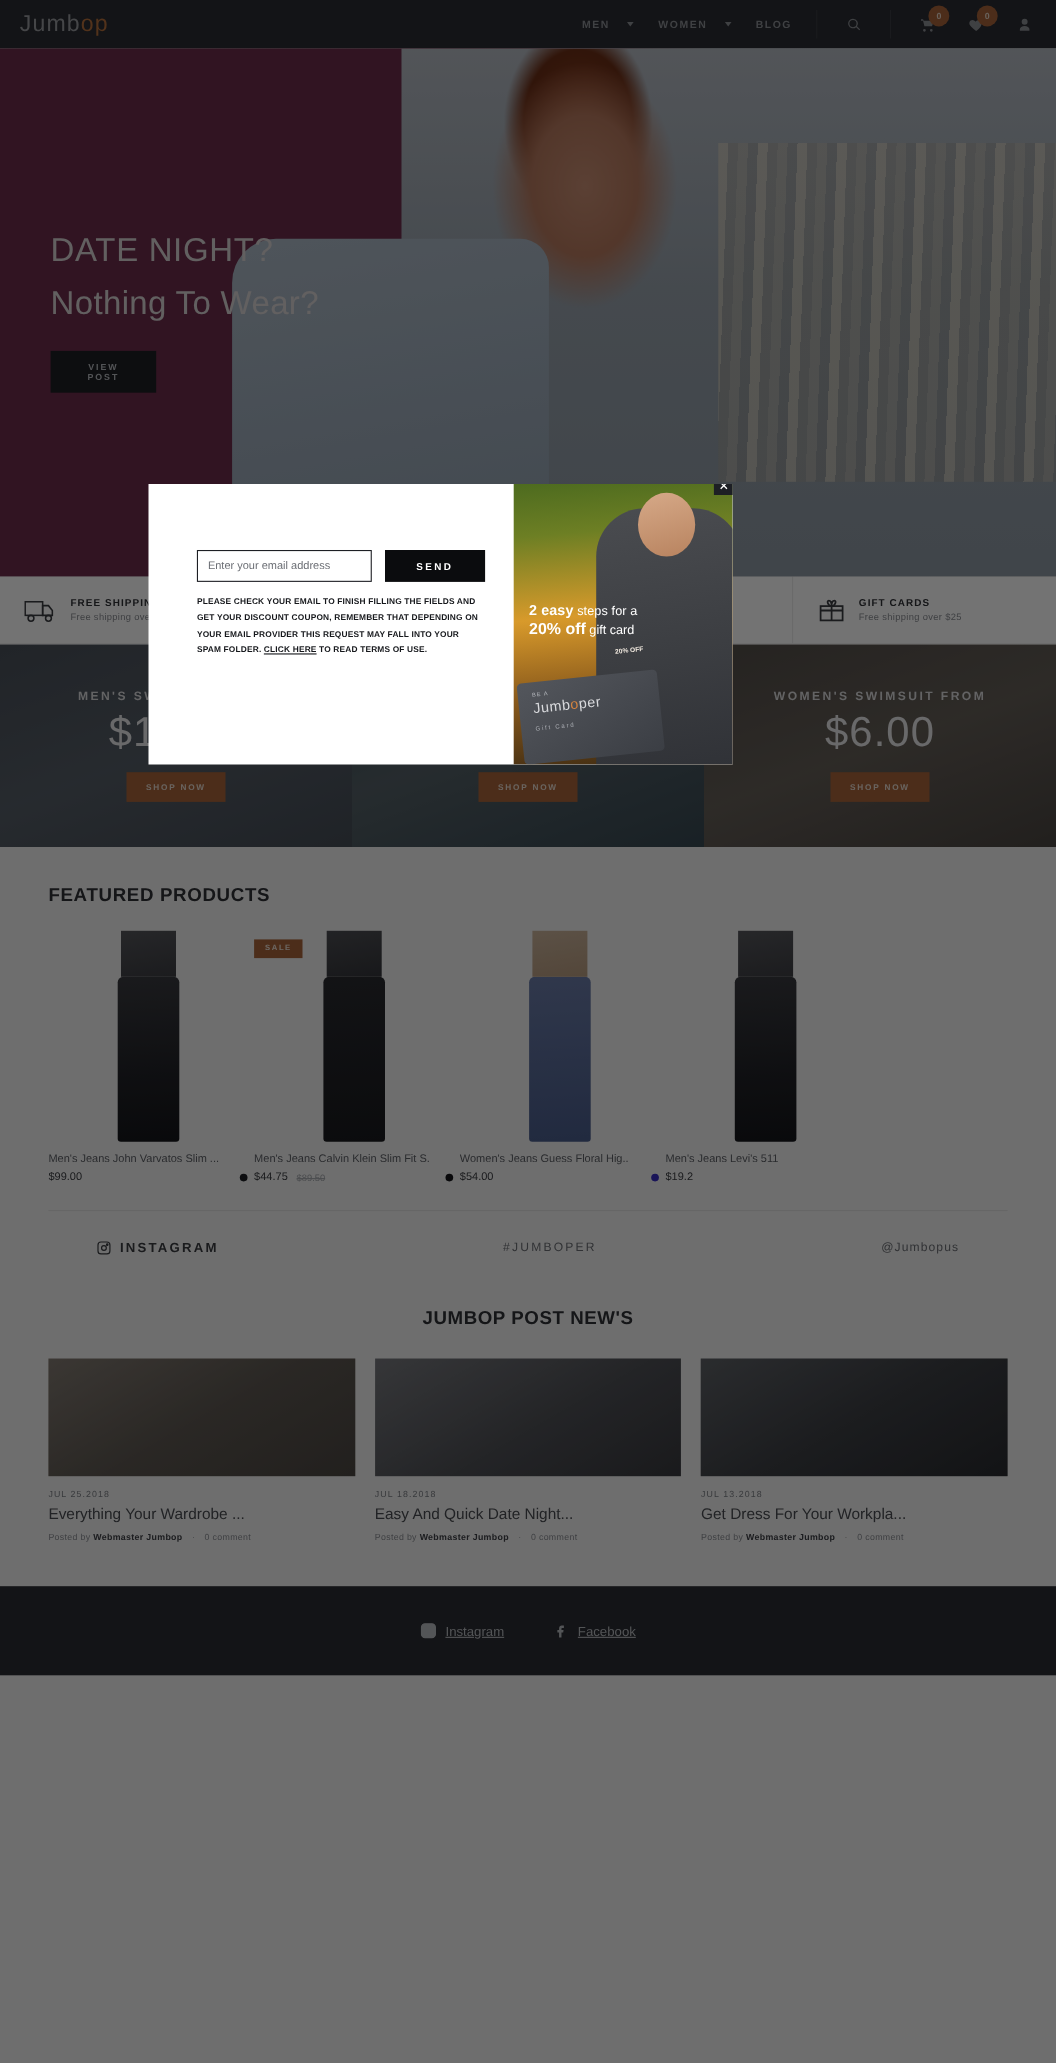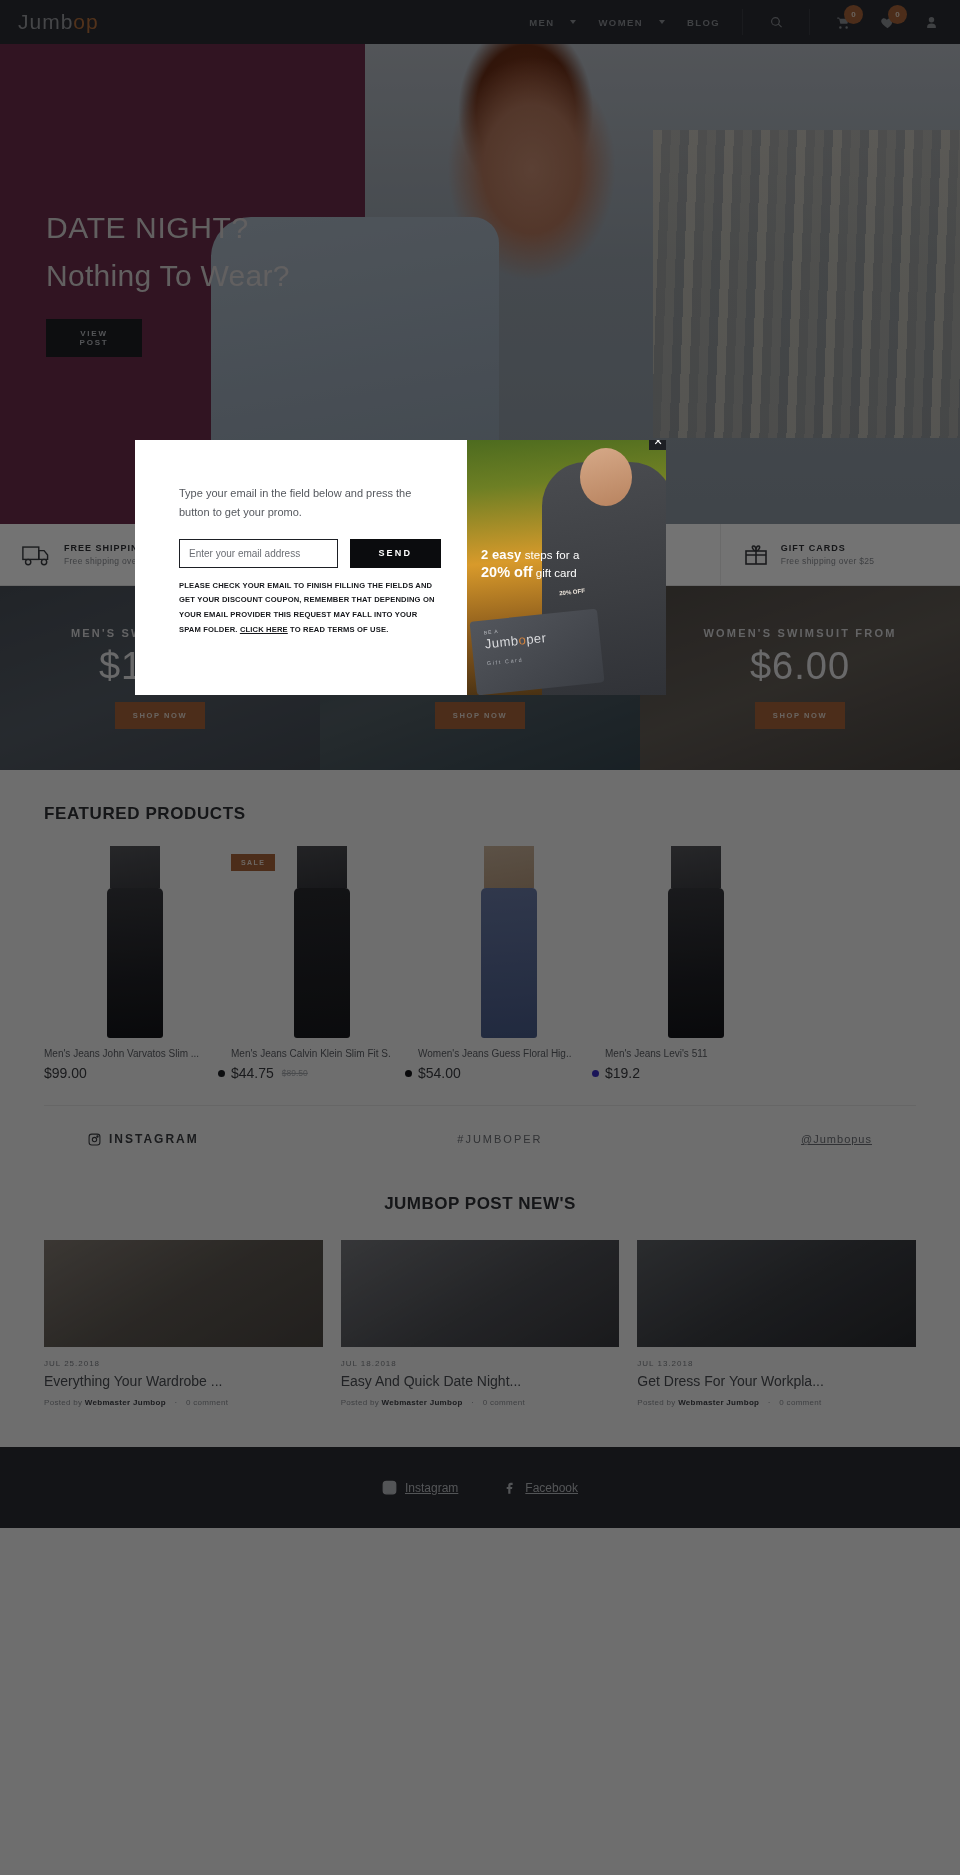--- a/index.html
+++ b/index.html
@@ -115,32 +115,32 @@
   .j-black { background:linear-gradient(175deg,#2a2b30,#191a1e); }
   .j-white { background:linear-gradient(175deg,#eceae5,#d9d6cf); }
   .j-floral { background:linear-gradient(175deg,#6b7ca8,#4a5d8c); }
   .torso { position:absolute; bottom:150px; width:50px; height:42px; }
   .sale-tag {
     position:absolute; left:0; top:8px; background:#a9653a; color:#efe3d9;
     font-size:7px; letter-spacing:1.4px; padding:5px 10px; font-weight:700; z-index:3;
   }
   .prod-name { font-size:10px; color:#5c5f65; margin-top:10px; white-space:nowrap; overflow:hidden; text-overflow:ellipsis; }
   .prod-line { display:flex; align-items:center; margin-top:6px; }
-  .prod-price { font-size:14px; color:#3a3c41; }
+  .prod-price { font-size:10px; color:#3a3c41; }
   .prod-old { font-size:8.5px; color:#a5a8ad; text-decoration:line-through; margin-left:8px; }
   .swatch { width:7px;height:7px;border-radius:50%; margin-left:auto; }
 
   
   .ig {
     display:flex; align-items:center; padding:26px 44px 30px;
     border-top:1px solid #e2e2e2; margin:24px 44px 0;
   }
   .ig-l { display:flex; align-items:center; gap:8px; font-size:12px; font-weight:700; letter-spacing:2px; color:#3a3c41; }
   .ig-c { margin:0 auto; font-size:11px; letter-spacing:2px; color:#6d7076; }
-  .ig-r { font-size:11px; letter-spacing:1px; color:#6d7076;text-decoration:underline; }
+  .ig-r { font-size:11px; letter-spacing:1px; color:#6d7076; }
 
   
   .blog { padding:18px 44px 40px; }
   .blog-title { text-align:center; font-size:17px; font-weight:700; letter-spacing:.5px; color:#2f3136; margin-bottom:26px; }
   .blog-row { display:flex; gap:18px; }
   .post { flex:1; }
   .post-img { height:107px; position:relative; overflow:hidden; }
   .post-img::after{content:"";position:absolute;inset:0;background:rgba(35,37,42,.2);}
   .pi1 { background:linear-gradient(150deg,#9b9186,#6d665d 50%,#57514a); }
   .pi2 { background:linear-gradient(150deg,#8d8f94,#5b5d62 55%,#3f4045); }
@@ -470,21 +470,20 @@
   </div>
 
 </div>
 
 <div id="dim"></div>
 
 <div class="modal">
   <div class="modal-close">✕</div>
 
   <div class="modal-left">
-    <div class="modal-lead">Type your email in the field below and press the button to get your promo.</div>
     <div class="modal-form">
       <input class="email-input" type="text" placeholder="Enter your email address" style="">
       <button class="send-btn">SEND</button>
     </div>
     <div class="fine">
       <span>PLEASE CHECK YOUR EMAIL TO FINISH FILLING THE FIELDS AND GET YOUR DISCOUNT COUPON, REMEMBER THAT DEPENDING ON YOUR EMAIL PROVIDER THIS REQUEST MAY FALL INTO YOUR SPAM FOLDER. </span><a href="#">CLICK HERE</a><span> TO READ TERMS OF USE.</span>
     </div>
   </div>
 
   <div class="modal-right">

